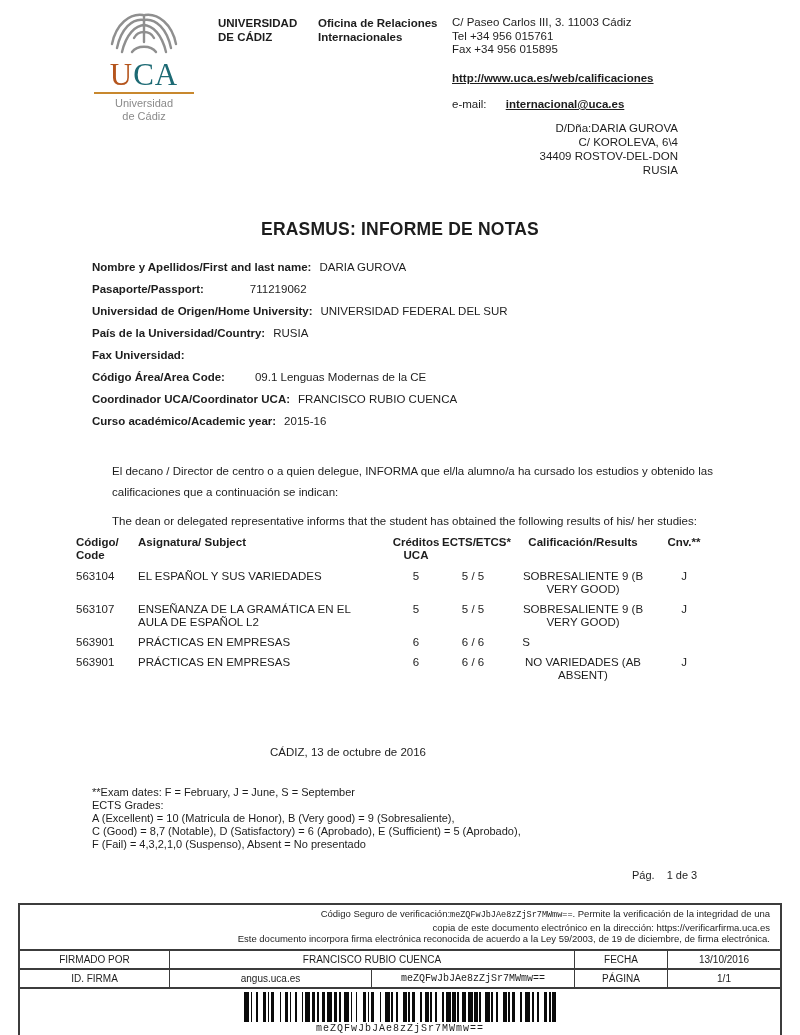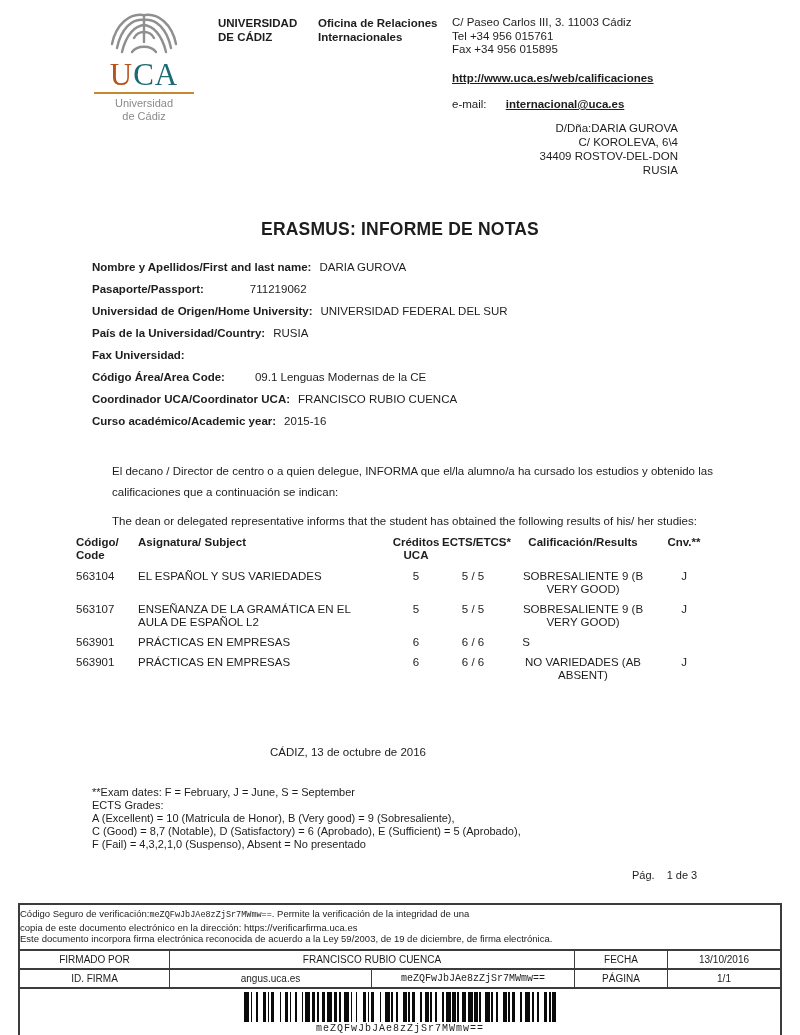--- a/index.html
+++ b/index.html
@@ -61,21 +61,21 @@
 
   .dateline { position:absolute; left:270px; top:746px; }
 
   .footnotes { position:absolute; left:92px; top:786px; width:620px; font-size:11px; line-height:13px; }
 
   .pag-row { position:absolute; left:632px; top:869px; font-size:11px; }
   .pag-value { margin-left:12px; }
 
   
   .footer-box { position:absolute; left:18px; top:903px; width:764px; border:2px solid #3c3c3c; }
-  .verify { text-align:left; font-size:9.5px; line-height:11.5px; padding:3px 10px 4px 0;
+  .verify { text-align:right; font-size:9.5px; line-height:11.5px; padding:3px 10px 4px 0;
     border-bottom:2px solid #3c3c3c; }
   .mono { font-family:"Liberation Mono", monospace; }
   .verify .mono { font-size:8.5px; }
   .sig-row { display:flex; border-bottom:2px solid #3c3c3c; font-size:10px; text-align:center; }
   .sig-cell { padding:3px 4px; border-right:1.5px solid #3c3c3c; }
   .sig-cell:last-child { border-right:none; }
   .w-label { width:150px; }
   .w-name  { width:405px; }
   .w-host  { width:202px; }
   .w-code  { width:203px; }

